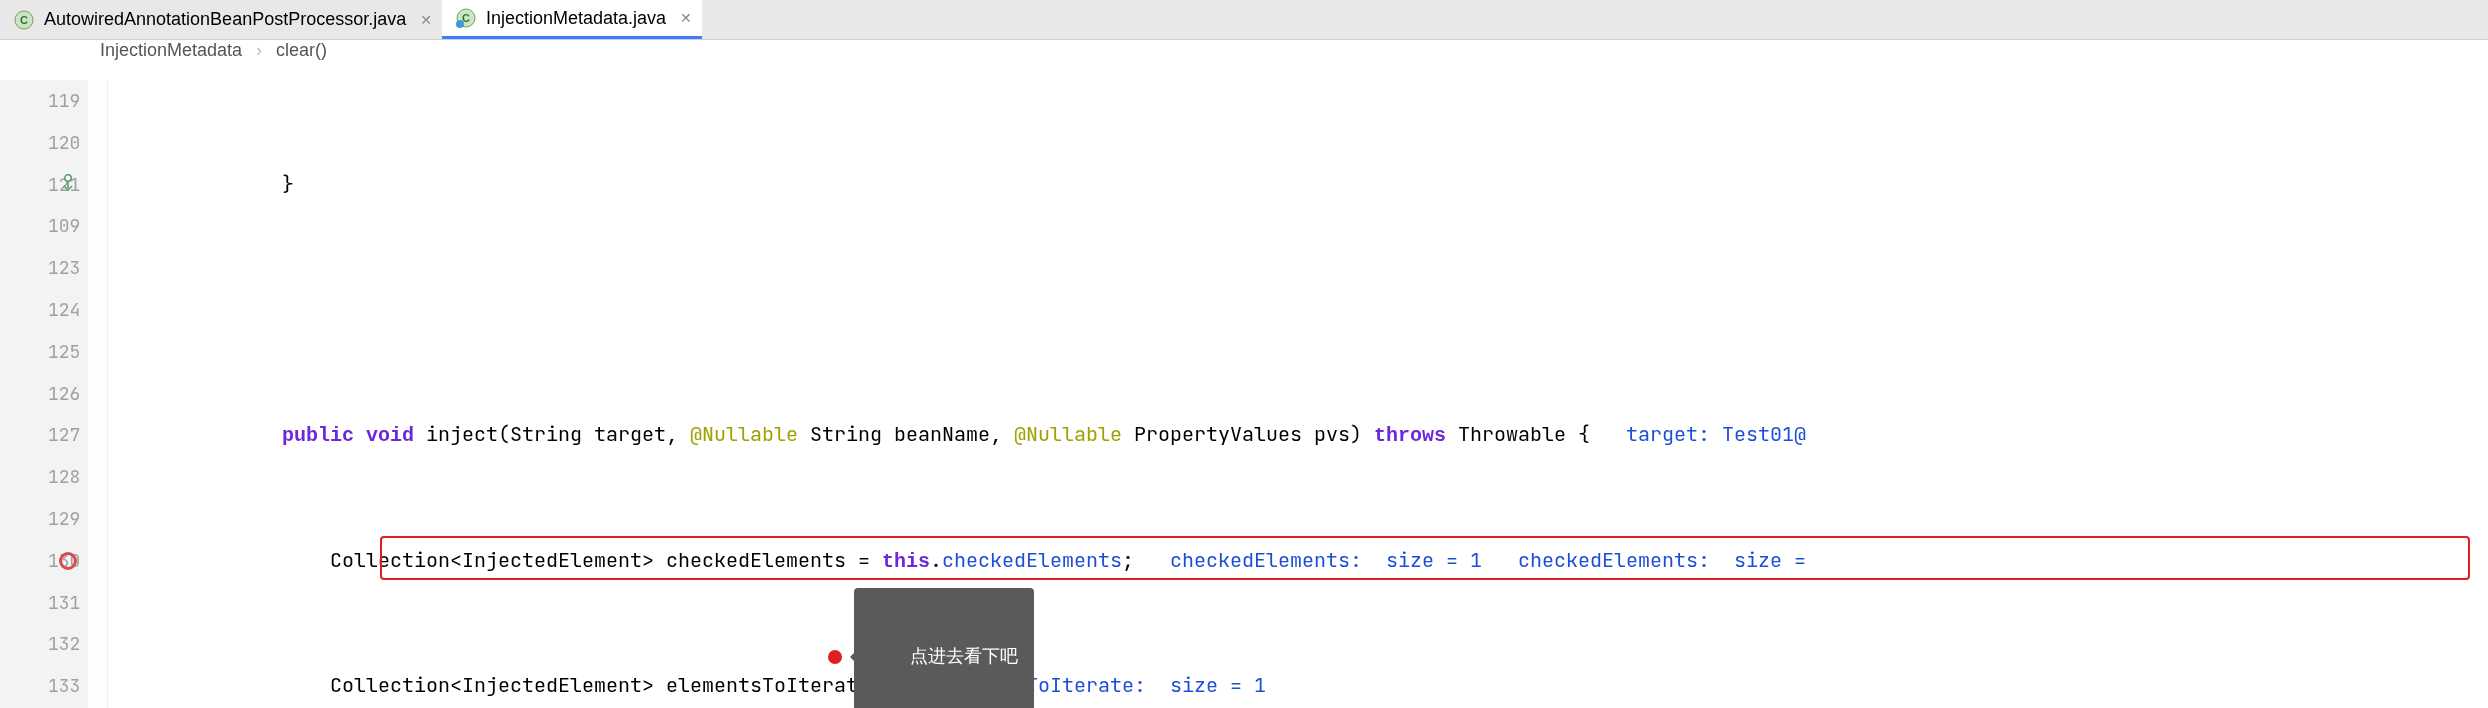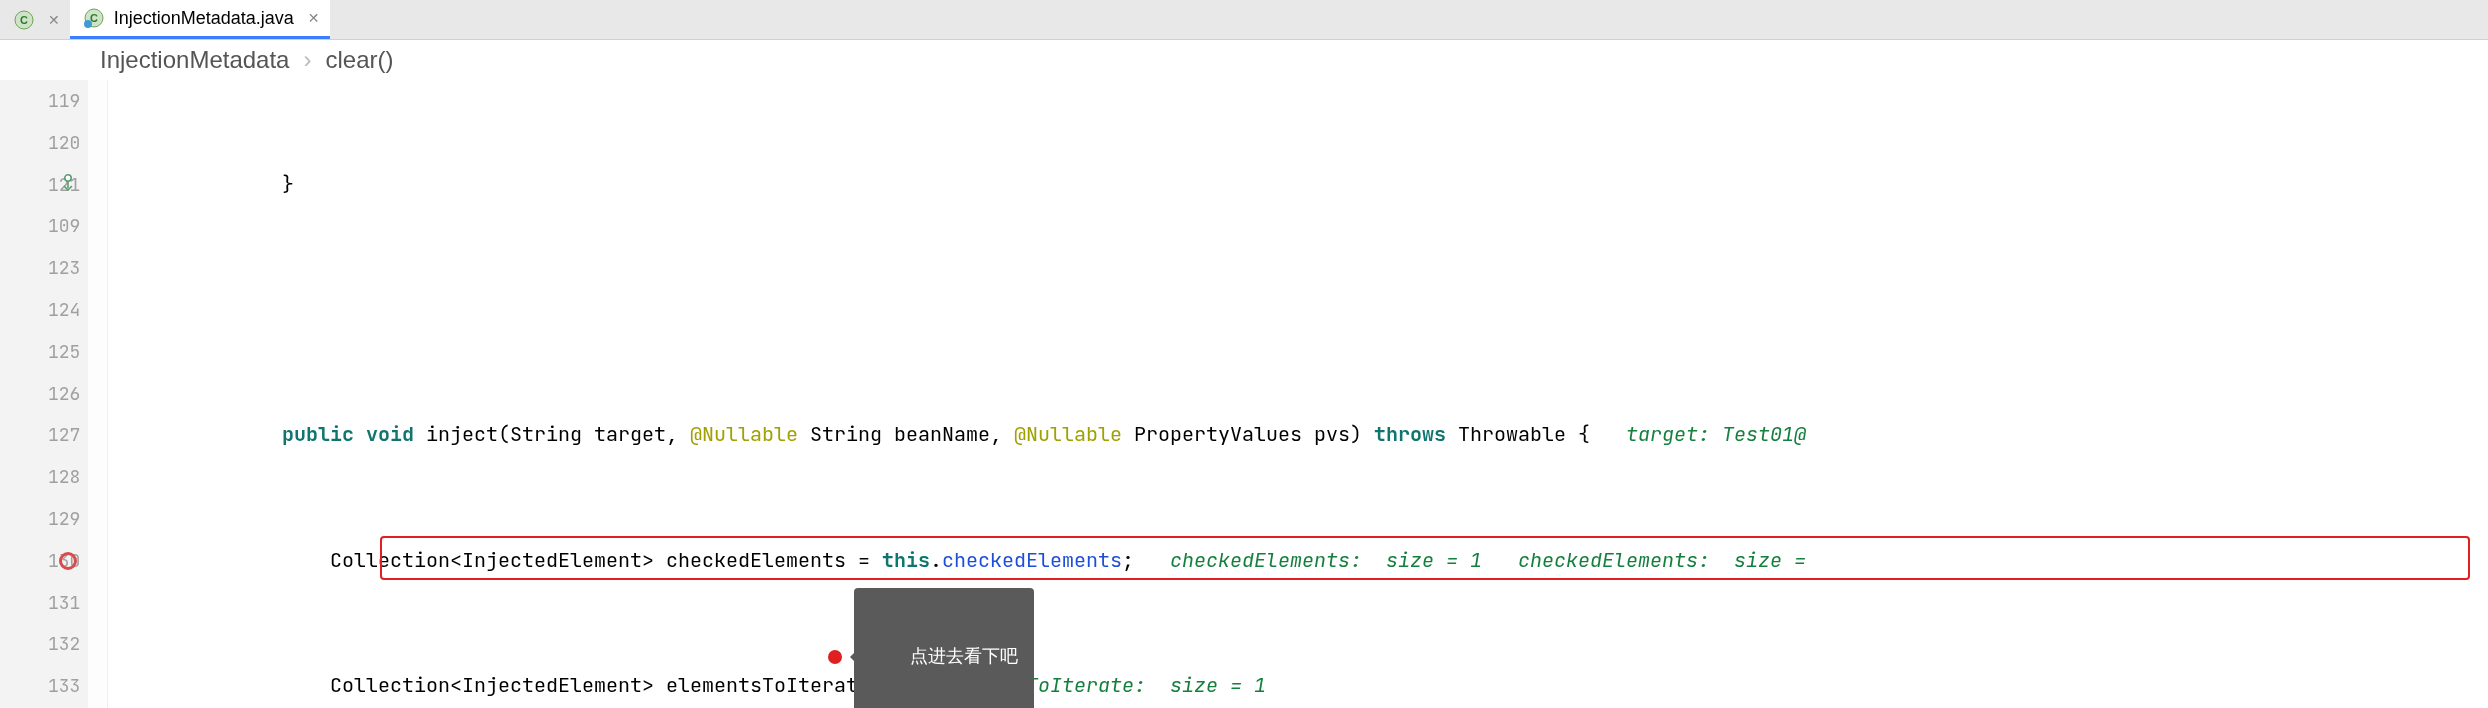--- a/index.html
+++ b/index.html
@@ -35,26 +35,26 @@
     background: #ffffff;
     border-bottom: 3px solid #3d7eff;
   }
   .tab.inactive { background: #e8e8e8; }
   .tab .close { color: #888; font-size: 14px; margin-left: 4px; }
   .tab .file-icon { width: 20px; height: 20px; flex: none; }
 
   
   .breadcrumb {
     display: flex;
-    align-items: center;
+    align-items: flex-start;
     height: 40px;
     padding-left: 100px;
     gap: 14px;
     font-family: -apple-system, Arial, sans-serif;
-    font-size: 24px;
+    font-size: 18px;
     color: #555;
     background: #fff;
   }
   .crumb-sep { color: #bbb; }
 
   
   .editor {
     display: flex;
     height: calc(100% - 80px);
     background: #fff;
@@ -105,25 +105,25 @@
     position: relative;
     overflow: hidden;
   }
   .code-line {
     padding-left: 30px;
     height: 41.8px;
     position: relative;
   }
 
   
-  .kw    { color: #0f766e; font-weight: bold; }
+  .kw    { color: #6d28d9; font-weight: bold; font-family: Liberation Mono, monospace; }
   .ann   { color: #a0a000; }
   .ident { color: #000; }
   .field { color: #1d4ed8; }
-  .hint  { color: #15803d; font-style: italic; }
+  .hint  { color: #1d4ed8; }
 
   .red-box {
     position: absolute;
     border: 2px solid #e02020;
     border-radius: 4px;
     pointer-events: none;
   }
 
   
   .callout {
@@ -157,20 +157,21 @@
 <body>
 
 <div class="tabs-bar">
   <div class="tab inactive">
     <span class="file-icon">
       <svg viewBox="0 0 20 20">
           <circle cx="10" cy="10" r="9" fill="#cfe3c8" stroke="#6aa84f"></circle>
           <text x="10" y="14" text-anchor="middle" font-size="11" fill="#2b7a2b" font-family="Arial" font-weight="bold">C</text>
         </svg>
     </span>
+    <span>AutowiredAnnotationBeanPostProcessor.java</span>
     <span class="close">✕</span>
   </div>
   <div class="tab active">
     <span class="file-icon">
       <svg viewBox="0 0 20 20">
           <circle cx="10" cy="10" r="9" fill="#cfe3c8" stroke="#6aa84f"></circle>
           <text x="10" y="14" text-anchor="middle" font-size="11" fill="#2b7a2b" font-family="Arial" font-weight="bold">C</text>
           <circle cx="4" cy="16" r="4" fill="#3d9cd6"></circle>
         </svg>
     </span>

